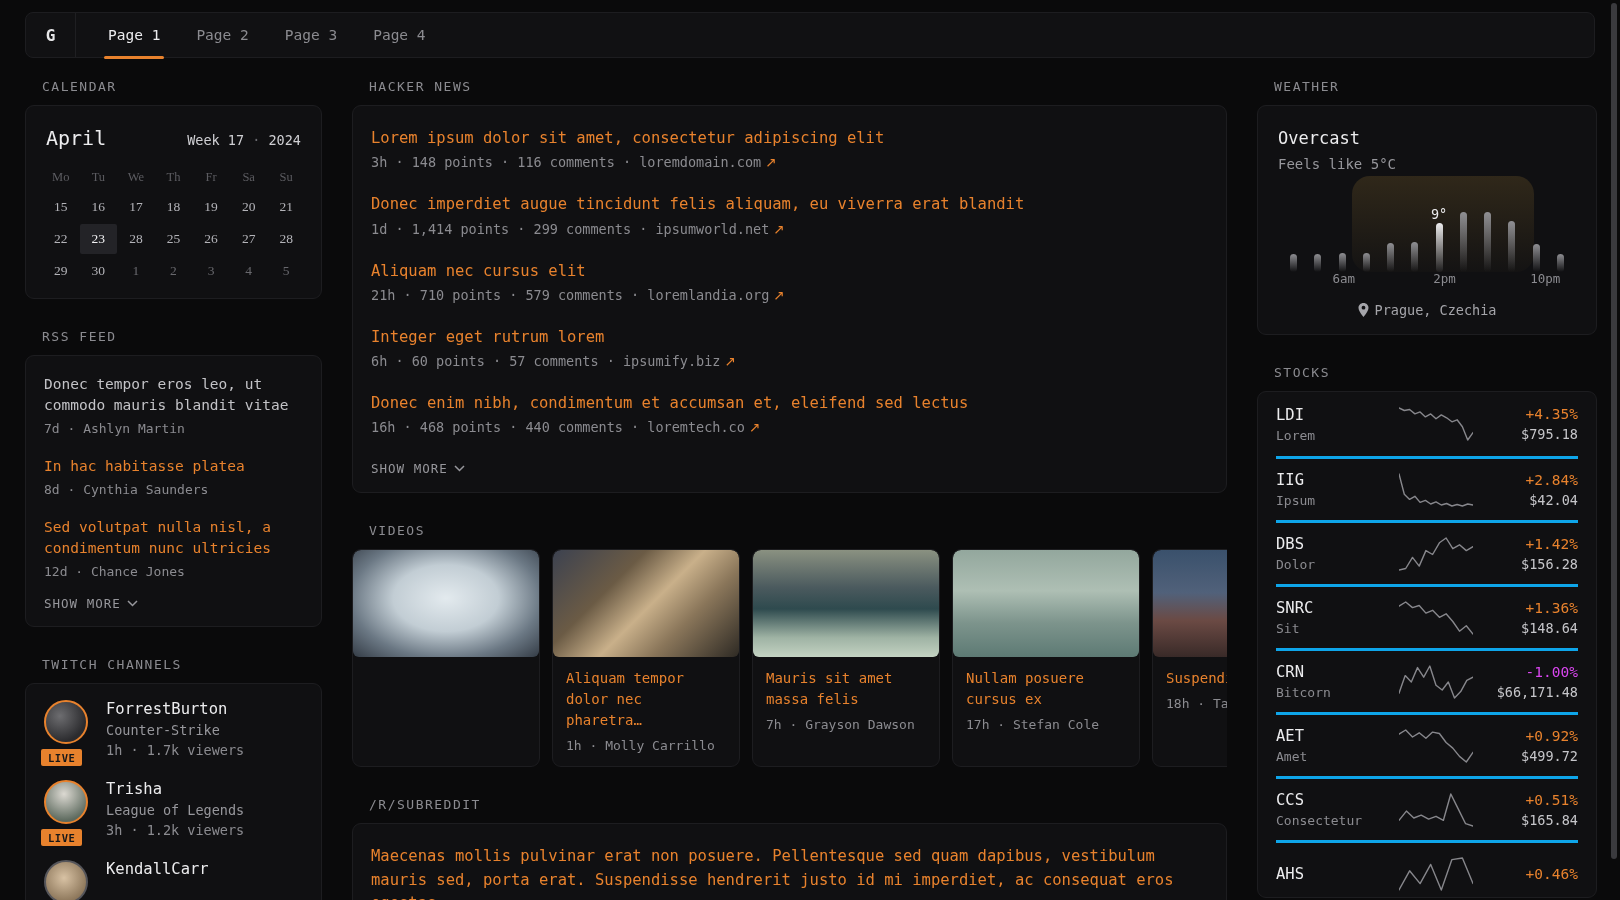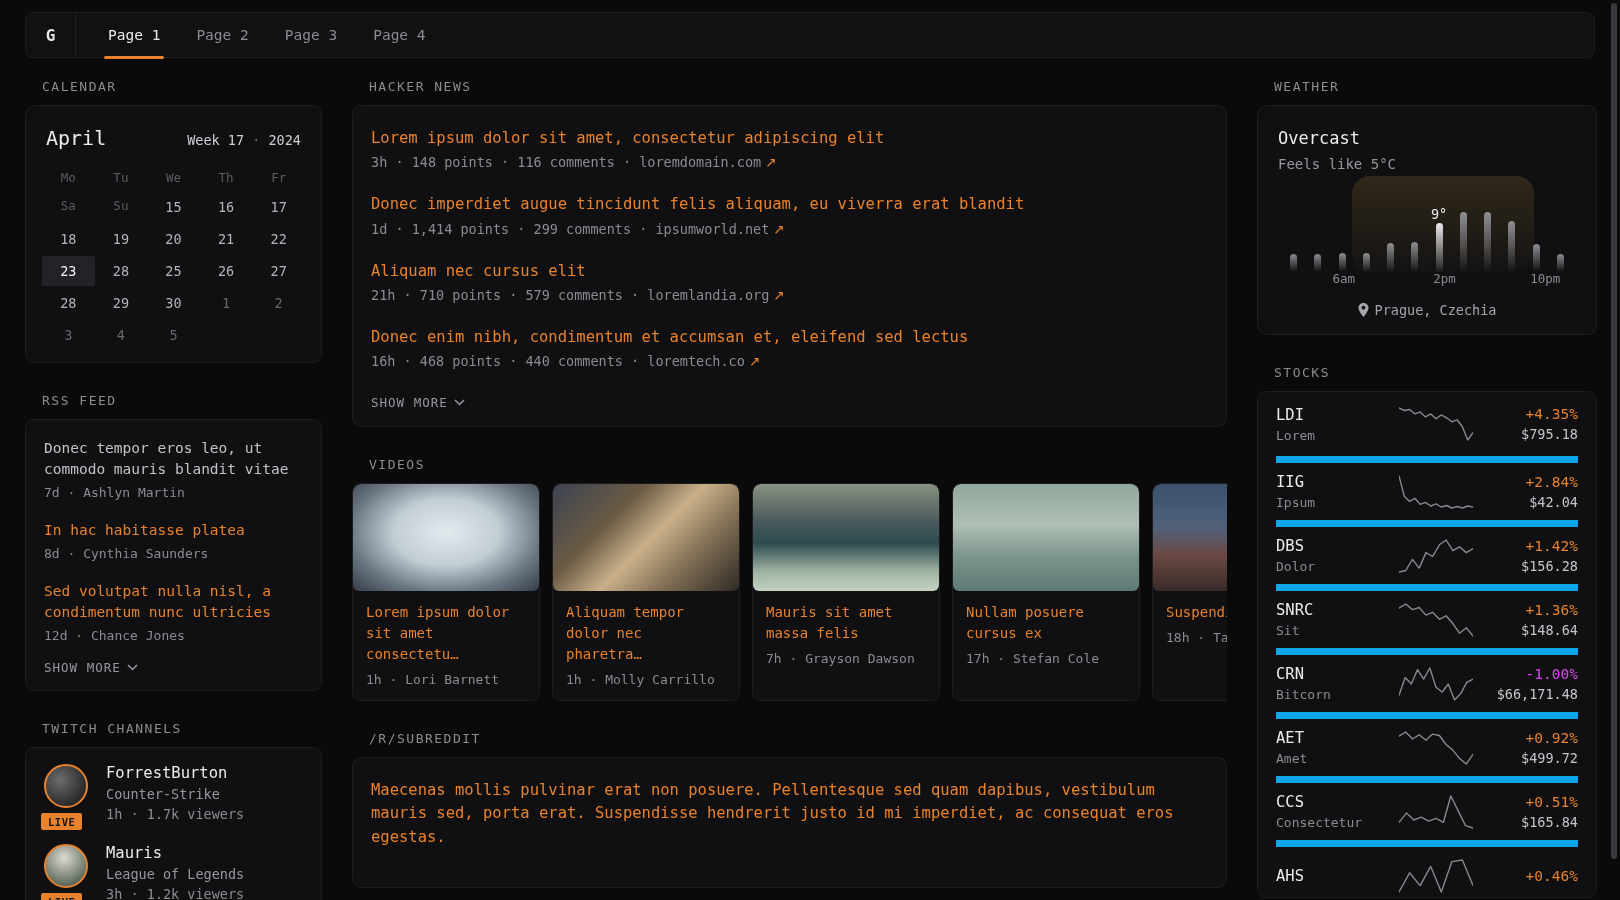--- a/index.html
+++ b/index.html
@@ -45,21 +45,21 @@
     background:#101012; border:1px solid #1d1d20; border-radius:9px;
   }
   .section { margin-bottom:30px; }
 
   
   .cal-card { padding:16px 16px 12px; }
   .cal-head { display:flex; justify-content:space-between; align-items:baseline; padding:4px 4px 14px; }
   .cal-month { font-size:20px; color:#ececee; }
   .cal-week { font-size:13.5px; color:#cfcfd3; }
   .cal-week .dot { color:#6a6a6f; }
-  .cal-grid { display:grid; grid-template-columns:repeat(5,1fr); row-gap:2px; }
+  .cal-grid { display:grid; grid-template-columns:repeat(7,1fr); row-gap:2px;font-family:Liberation Serif, serif; }
   .cal-cell {
     height:30px; display:flex; align-items:center; justify-content:center;
     font-size:13.5px; color:#b4b4b9;
   }
   .cal-cell.hdr { color:#5c5c61; font-size:12.5px; height:26px; }
   .cal-cell.muted { color:#68686d; }
   .cal-cell.selected { background:#232327; border-radius:2px; color:#f2f2f4; }
 
   
   .feed-card { padding:18px 18px 14px; }
@@ -130,21 +130,21 @@
   .w-bar { width:7px; border-radius:4px; background:linear-gradient(180deg,#8f8f93, rgba(120,120,124,0)); }
   .w-bar.hl { background:linear-gradient(180deg,#ececee, rgba(200,200,204,0.05)); }
   .w-temp { position:absolute; top:-17px; left:50%; transform:translateX(-50%); font-size:13.5px; color:#ececee; white-space:nowrap; }
   .w-hours { position:absolute; left:0; right:0; bottom:0; height:14px; padding:0 4px; }
   .w-hour { position:absolute; bottom:0; transform:translateX(-50%); font-size:12.5px; color:#8b8b90; white-space:nowrap; }
   .w-loc { margin-top:16px; font-size:13.5px; color:#a5a5aa; display:flex; align-items:center; justify-content:center; gap:6px; }
   .pin { width:11px; height:14px; }
 
   
   .stocks-card { padding:0 18px; overflow:hidden; }
-  .stock-row { display:flex; align-items:center; height:64px; border-top:7px solid #0ea5e9; }
+  .stock-row { display:flex; align-items:center; height:64px; border-top:3px solid #0ea5e9; }
   .stock-row:first-child { border-top:none; }
   .stock-id { width:110px; flex:none; }
   .stock-sym { font-size:15.5px; color:#ececee; }
   .stock-name { font-size:13px; color:#8b8b90; margin-top:4px; }
   .stock-spark { flex:1; display:flex; justify-content:center; }
   .stock-right { width:92px; flex:none; text-align:right; }
   .stock-chg { font-size:14.5px; color:var(--accent); }
   .stock-chg.neg { color:#d946ef; }
   .stock-price { font-size:13.5px; color:#c6c6ca; margin-top:4px; }
 
@@ -254,21 +254,21 @@
                 <div class="twitch-game">Counter-Strike</div>
                 <div class="twitch-meta">1h · 1.7k viewers</div>
               </div>
             </div>
             <div class="twitch-row">
               <div class="avatar-wrap">
                 <div class="avatar av-2 live"></div>
                 <div class="live-badge">LIVE</div>
               </div>
               <div>
-                <div class="twitch-name">Mauris</div>
+                <div class="twitch-name">Trisha</div>
                 <div class="twitch-game">League of Legends</div>
                 <div class="twitch-meta">3h · 1.2k viewers</div>
               </div>
             </div>
             <div class="twitch-row">
               <div class="avatar-wrap">
                 <div class="avatar av-3"></div>
               </div>
               <div>
                 <div class="twitch-name">KendallCarr</div>
@@ -291,44 +291,44 @@
               </div>
               <div class="hn-item">
                 <div class="hn-title">Donec imperdiet augue tincidunt felis aliquam, eu viverra erat blandit</div>
                 <div class="hn-meta">1d · 1,414 points · 299 comments · <span>ipsumworld.net</span><span class="arrow"> ↗</span></div>
               </div>
               <div class="hn-item">
                 <div class="hn-title">Aliquam nec cursus elit</div>
                 <div class="hn-meta">21h · 710 points · 579 comments · <span>loremlandia.org</span><span class="arrow"> ↗</span></div>
               </div>
               <div class="hn-item">
+                <div class="hn-title">Integer eget rutrum lorem</div>
+                <div class="hn-meta">6h · 60 points · 57 comments · <span>ipsumify.biz</span><span class="arrow"> ↗</span></div>
+              </div>
+              <div class="hn-item">
                 <div class="hn-title">Donec enim nibh, condimentum et accumsan et, eleifend sed lectus</div>
                 <div class="hn-meta">16h · 468 points · 440 comments · <span>loremtech.co</span><span class="arrow"> ↗</span></div>
               </div>
             </div>
           <div class="show-more">
             <span>SHOW MORE</span>
             <span class="chev">
                 <svg viewBox="0 0 11 7" width="11" height="7">
                   <path d="M1 1 L5.5 5.5 L10 1" fill="none" stroke="#97979c" stroke-width="1.5"></path>
                 </svg>
               </span>
           </div>
         </div>
       </div>
 
       <div class="section">
         <div class="section-title">VIDEOS</div>
         <div class="videos-row" id="videos-row">
             <div class="video-card">
               <div class="video-thumb vt-1"></div>
-              <div class="video-body">
-                <div class="video-title">Lorem ipsum dolor sit amet consectetu…</div>
-                <div class="video-meta">1h · Lori Barnett</div>
-              </div>
             </div>
             <div class="video-card">
               <div class="video-thumb vt-2"></div>
               <div class="video-body">
                 <div class="video-title">Aliquam tempor dolor nec pharetra…</div>
                 <div class="video-meta">1h · Molly Carrillo</div>
               </div>
             </div>
             <div class="video-card">
               <div class="video-thumb vt-3"></div>

